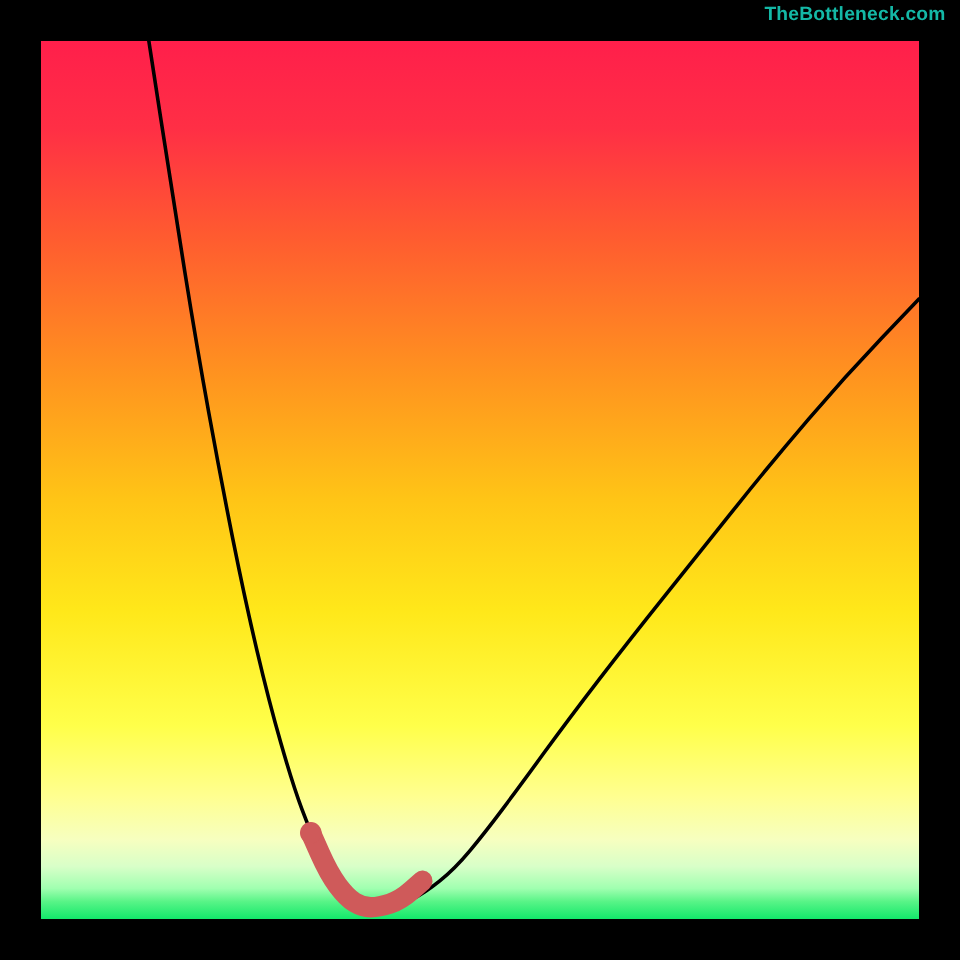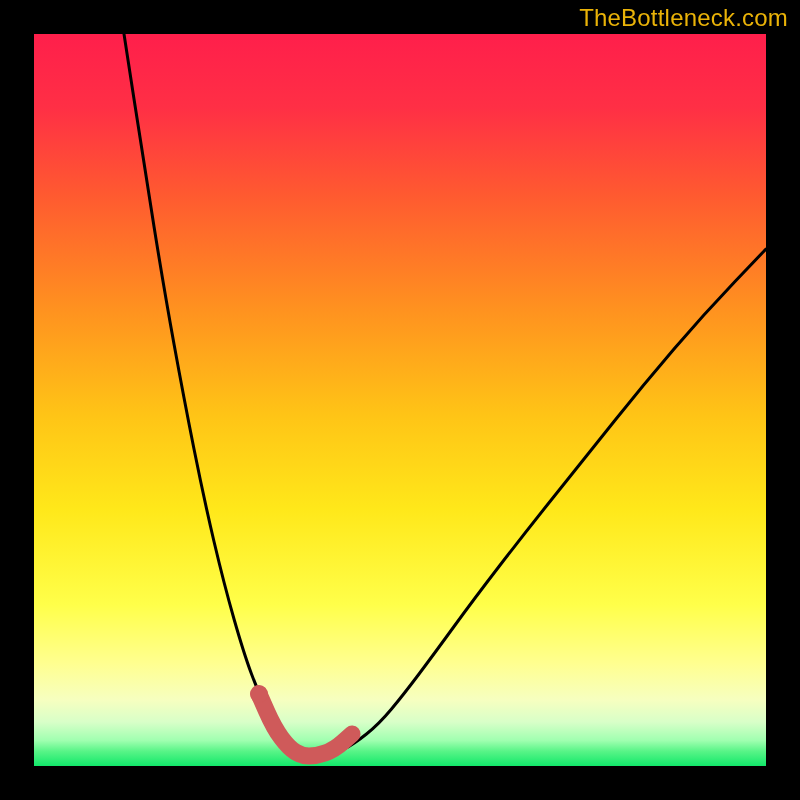--- a/index.html
+++ b/index.html
@@ -23,23 +23,23 @@
     left: 34px;
     top: 34px;
     width: 732px;
     height: 732px;
     overflow: hidden;
   }
   .watermark {
     position: absolute;
     top: 4px;
     right: 12px;
-    color: #eab308;
-    font-size: 24px;
-    font-weight: 400;
+    color: #14b8a6;
+    font-size: 16px;
+    font-weight: 700;
     letter-spacing: 0.2px;
   }
 </style>
 </head>
 <body>
 
 <div class="frame">
 
   <div class="watermark">TheBottleneck.com</div>
 

